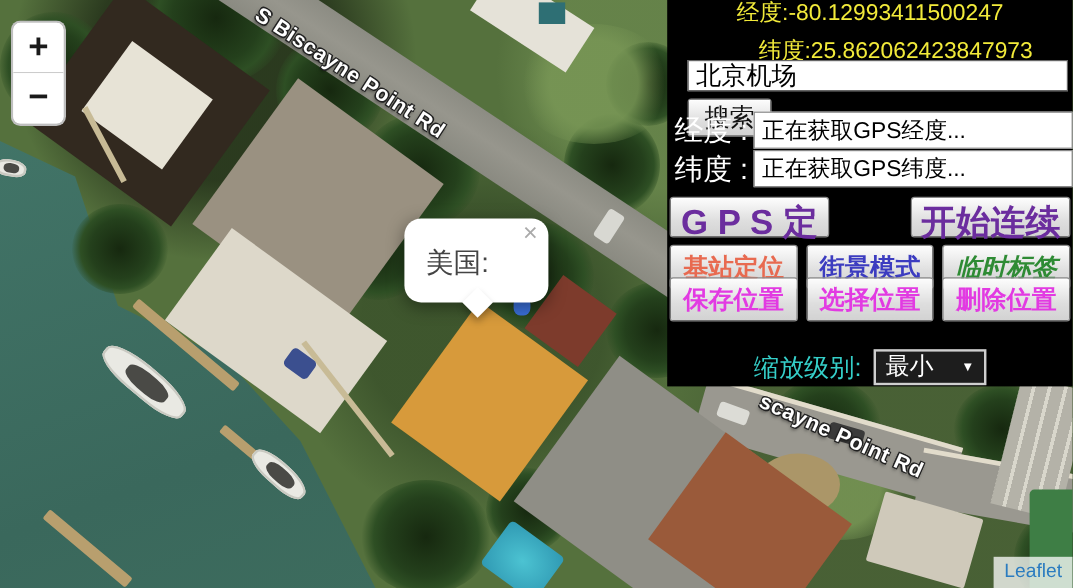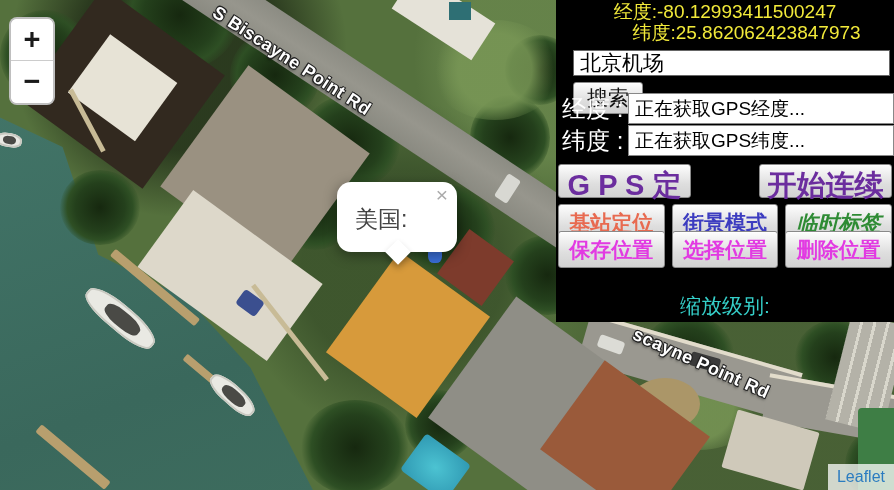--- a/index.html
+++ b/index.html
@@ -53,21 +53,21 @@
   .popup-close{position:absolute;right:9px;top:2px;font-size:21px;color:#aaa;cursor:pointer;line-height:22px;}
   .popup-tip{position:absolute;left:52px;top:61px;width:18px;height:18px;background:#fff;transform:rotate(45deg);
              box-shadow:3px 3px 6px rgba(0,0,0,.25);}
 
   .attribution{position:absolute;right:0;bottom:0;background:rgba(255,255,255,.75);padding:4px 9px;z-index:30;}
   .attribution a{font-size:16px;color:#2b7cc0;text-decoration:none;}
 
   
   .panel{position:absolute;top:0;right:0;width:338px;height:322px;background:#000;z-index:40;}
   .coord{position:absolute;width:100%;text-align:center;color:#f2ea3a;font-size:19px;line-height:21px;}
-  .c1{top:1px;} .c2{top:22px;padding-left:43px;}
+  .c1{top:1px;} .c2{top:32px;padding-left:43px;}
   .srow{position:absolute;top:50px;left:17px;right:4px;height:18px;display:flex;gap:6px;flex-direction:column;}
   .srow input{flex:1;height:36px;font-size:21px;padding:0 6px;border:1px solid #666;background:#fff;color:#000;}
   .btn{background:linear-gradient(#fdfdfd,#dedede 60%,#d2d2d2);border:1px solid #8a8a8a;border-radius:3px;
        box-shadow:inset 0 1px 0 rgba(255,255,255,.7);cursor:pointer;}
   .srow .btn{width:70px;font-size:21px;color:#111;}
   .frow{position:absolute;left:2px;right:0;height:31px;display:flex;align-items:center;}
   .f1{top:93px;} .f2{top:125px;}
   .flabel{width:70px;color:#fff;font-size:24px;text-align:left;padding-left:4px;flex:none;}
   .frow input{flex:1;height:31px;font-size:19px;padding:0 6px;border:1px solid #888;background:#fff;color:#000;}
   .gpsrow{position:absolute;top:164px;left:2px;right:2px;height:34px;display:flex;justify-content:space-between;}
@@ -196,16 +196,20 @@
     </div>
 
     <div class="trow r8">
       <button class="btn magenta">保存位置</button>
       <button class="btn magenta">选择位置</button>
       <button class="btn magenta">删除位置</button>
     </div>
 
     <div class="zrow">
       <span class="zlabel">缩放级别:</span>
+      <div class="zselect">
+        <span class="val">最小</span>
+        <span class="caret">▼</span>
+      </div>
     </div>
   </div>
 
 </div>
 
 </body></html>

